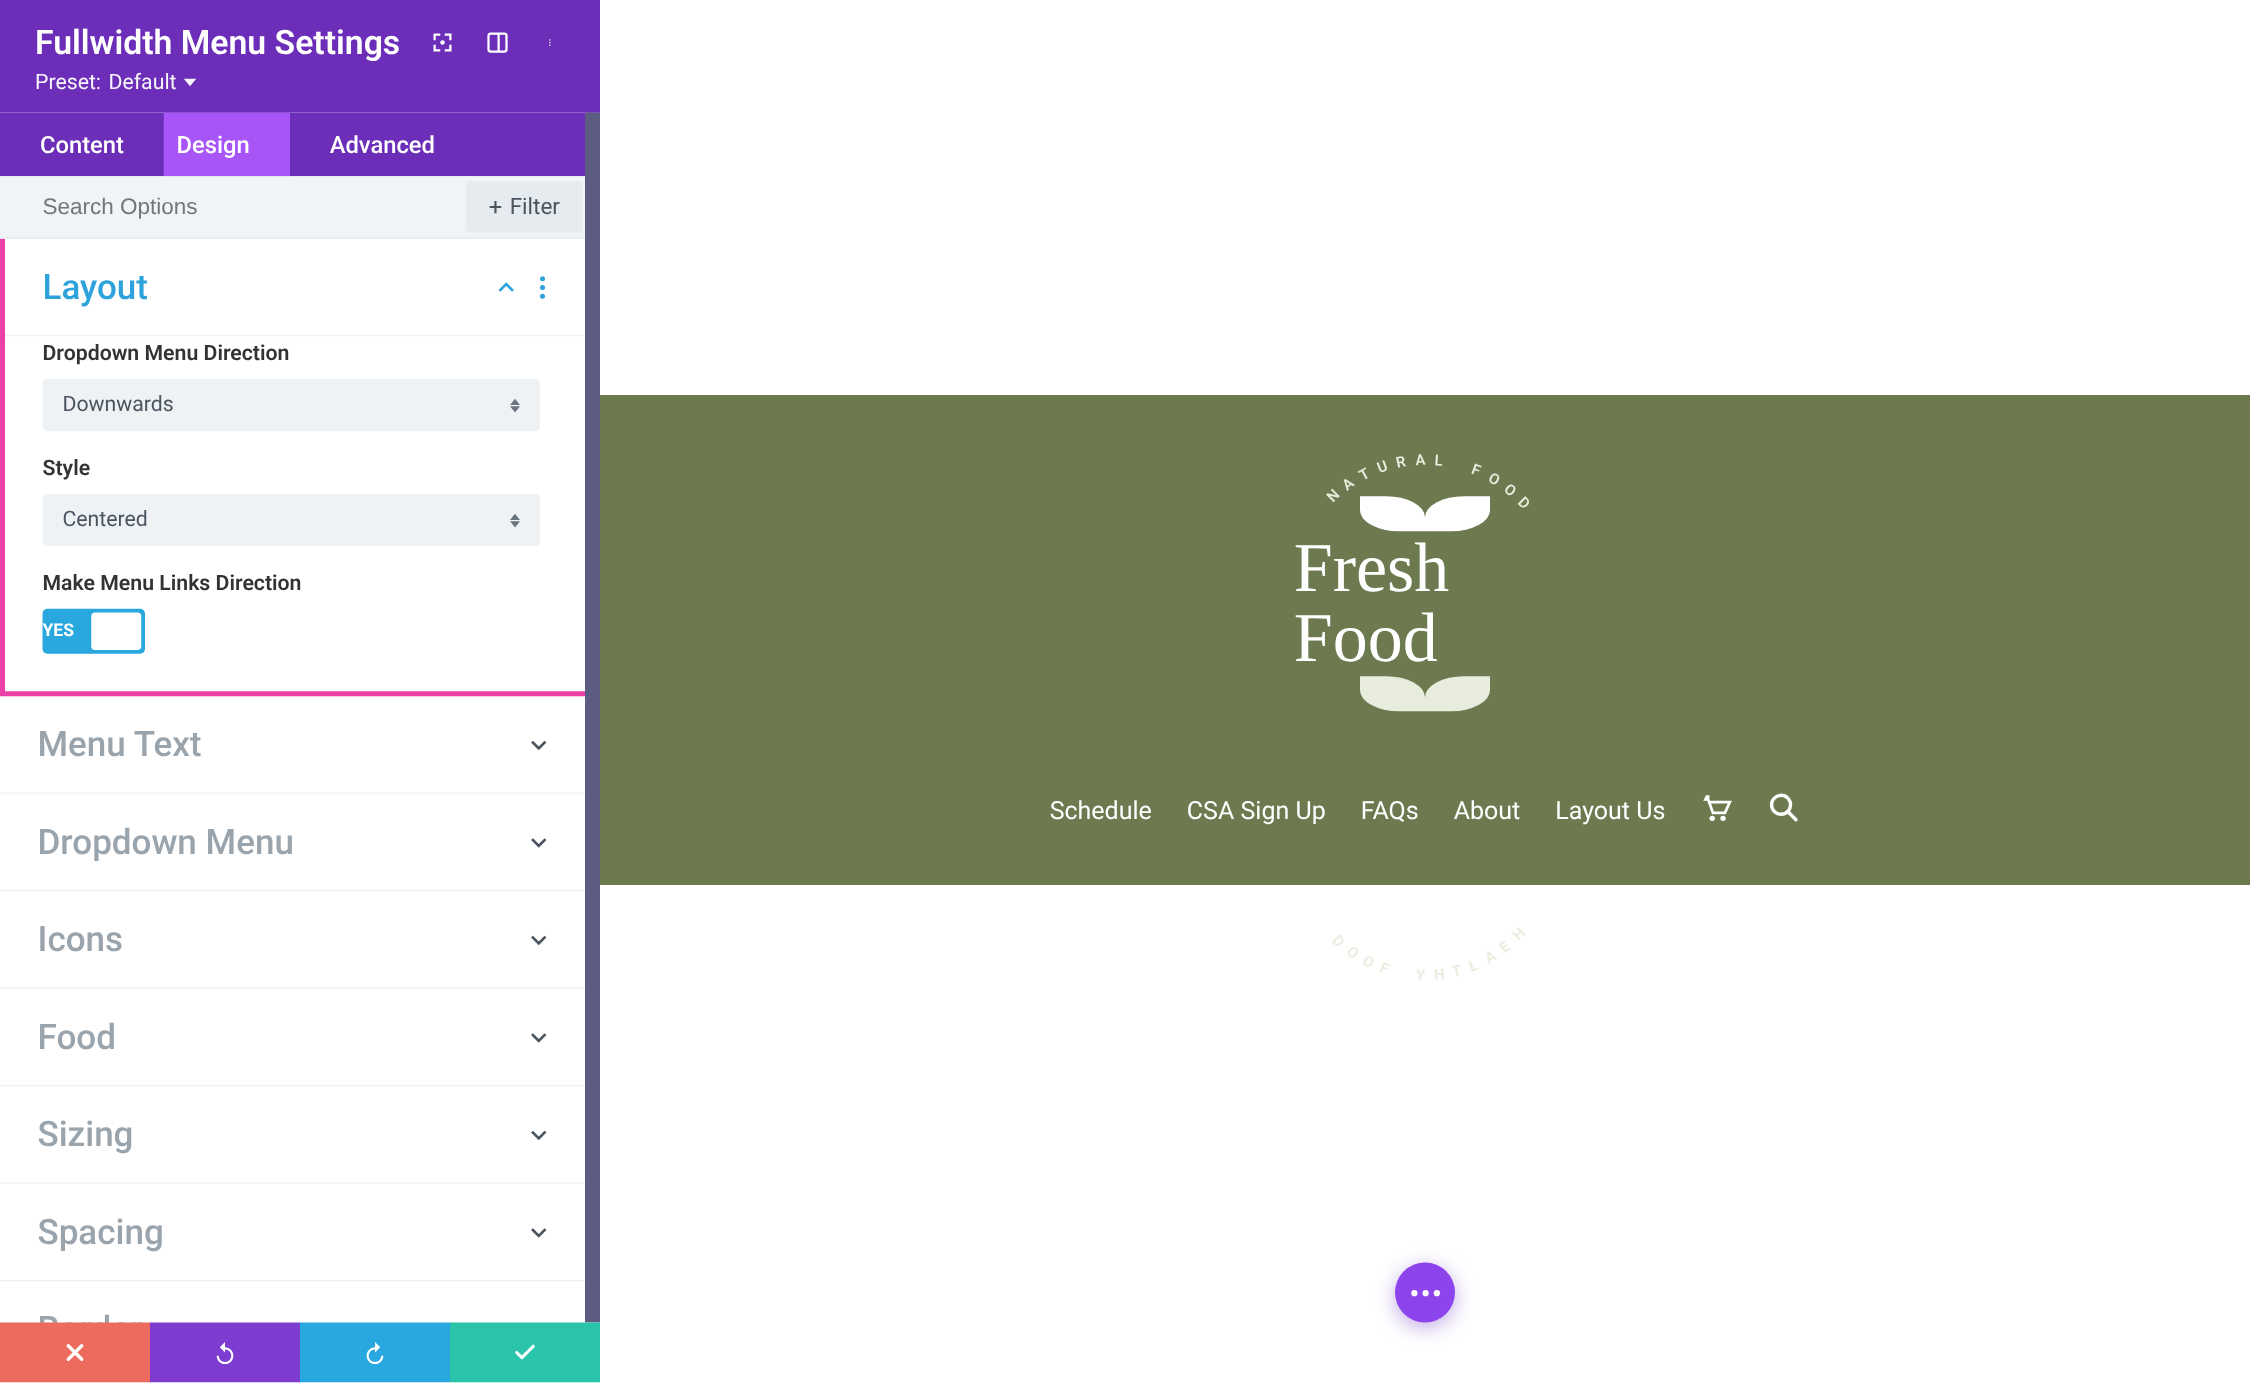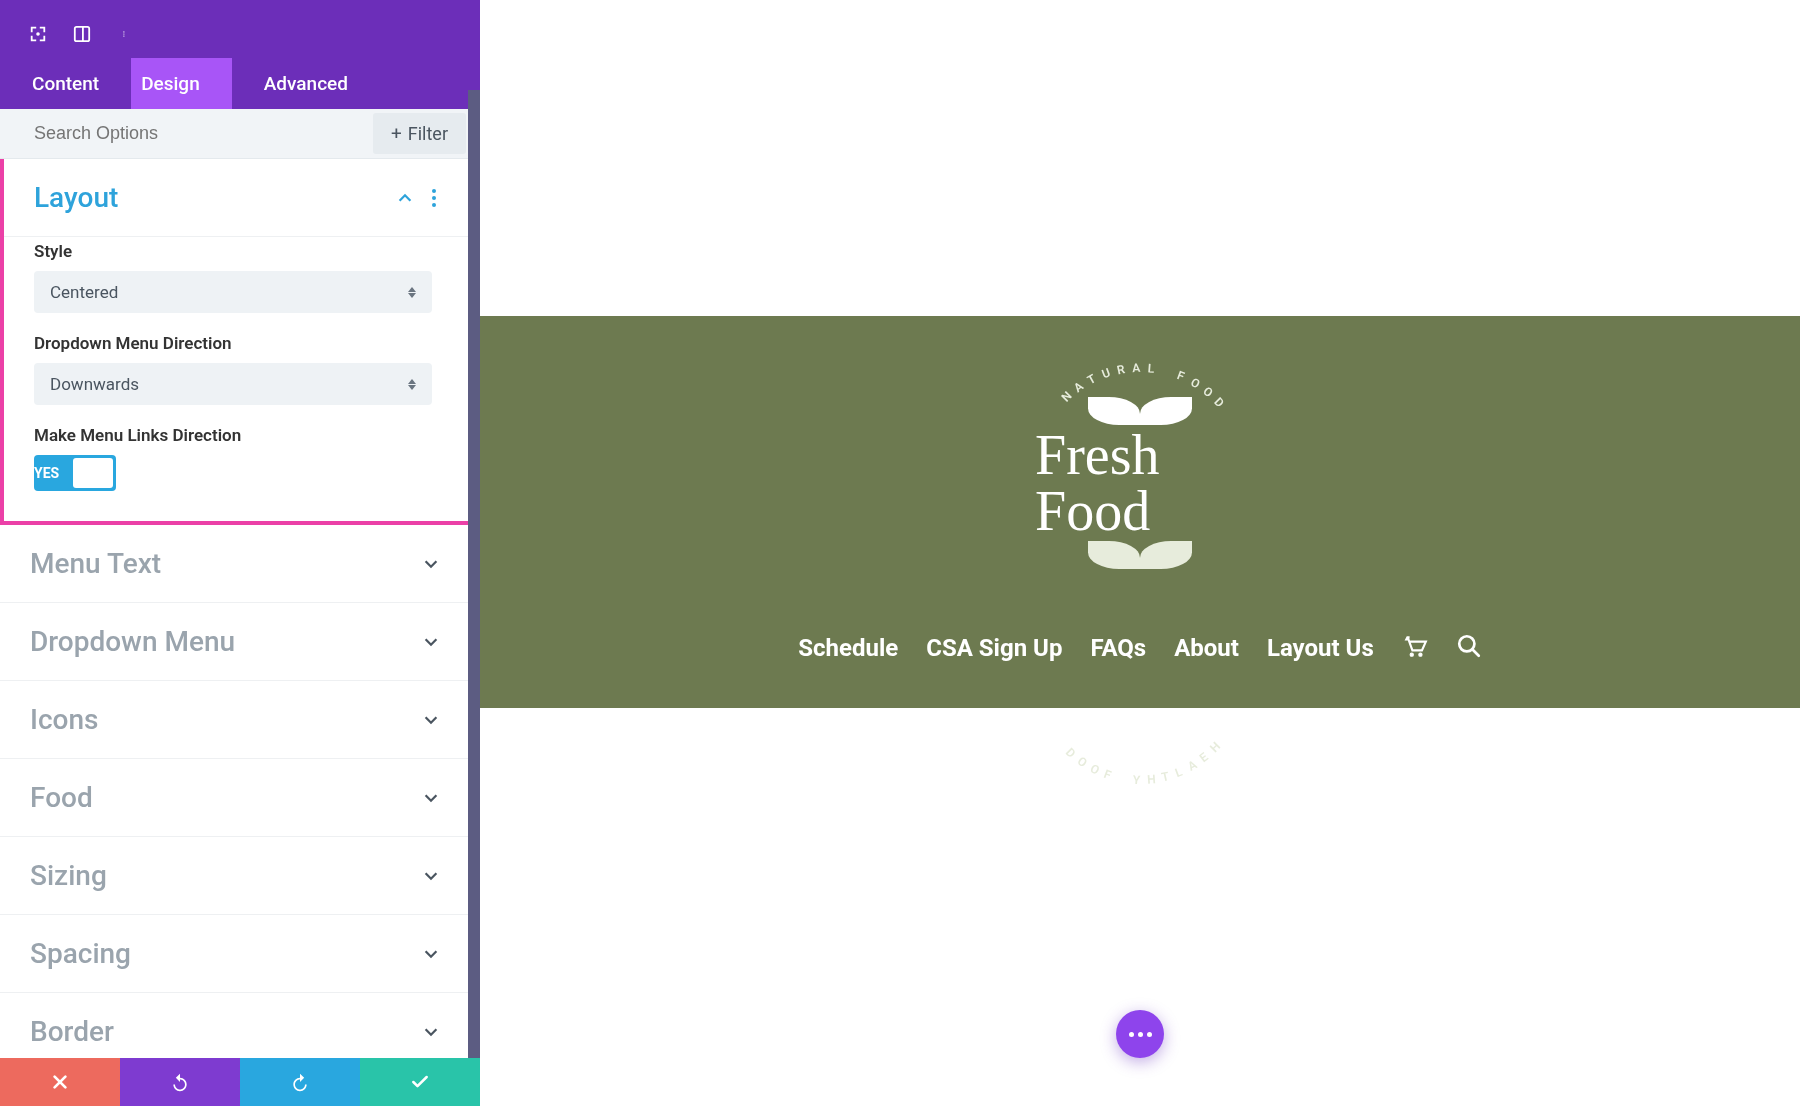--- a/index.html
+++ b/index.html
@@ -112,21 +112,21 @@
   .arc-bottom span { transform-origin: 0 -95px; top: auto; bottom: 0; }
   .leaf-pair { display: flex; gap: 0; position: relative; }
   .leaf { width: 52px; height: 28px; background: #fff; border-radius: 0 60% 0 60%; }
   .leaf.r { transform: scaleX(-1); }
   .leaf-pair.bot .leaf { background: #e7ecdc; }
   .brand {
     font-family: "Brush Script MT", "Segoe Script", cursive; font-size: 56px; color: #fff;
     line-height: 1; margin: 2px 0;
   }
   .nav { display: flex; gap: 28px; align-items: center; }
-  .nav a { color: #fff; font-size: 24px; font-weight: 700; cursor: pointer; }
+  .nav a { color: #fff; font-size: 20px; font-weight: 400; cursor: pointer; }
   .nav .cart-icon svg, .nav .search-icon svg { fill: #fff; stroke: #fff; }
 
   .fab {
     position: absolute; bottom: 48px; left: 50%; transform: translateX(-50%);
     width: 48px; height: 48px; background: #8e44ec; border-radius: 50%;
     display: flex; align-items: center; justify-content: center; gap: 4px;
     box-shadow: 0 4px 16px rgba(100,44,190,.4);
     cursor: pointer;
   }
   .fab span { width: 5px; height: 5px; background: #fff; border-radius: 50%; }
@@ -134,20 +134,28 @@
   
   .collapsed-list .section-head { border-bottom: 1px solid #eef0f2; }
 </style>
 </head>
 <body>
 
 <div class="panel">
   <div class="scrollbar"></div>
 
   <div class="panel-header">
+    <div class="title-wrap">
+      <h1>Fullwidth Menu Settings</h1>
+      <div class="preset">
+        <span>Preset:</span>
+        <span>Default</span>
+        <span class="caret"></span>
+      </div>
+    </div>
     <div class="header-actions">
       <div class="hicon">
         <svg viewBox="0 0 20 20" width="18" height="18">
             <path d="M2 2h6v2H4v4H2V2zm16 0v6h-2V4h-4V2h6zM2 18v-6h2v4h4v2H2zm16 0h-6v-2h4v-4h2v6z"></path>
             <circle cx="10" cy="10" r="2"></circle>
           </svg>
       </div>
       <div class="hicon">
         <svg viewBox="0 0 20 20" width="18" height="18">
             <rect x="2" y="2" width="16" height="16" rx="2" fill="none" stroke="#fff" stroke-width="2"></rect>
@@ -191,33 +199,33 @@
           </span>
           <div class="dots">
               <span></span>
               <span></span>
               <span></span>
             </div>
         </div>
       </div>
       <div class="section-body">
         <div class="field">
-          <label>Style</label>
+          <label>Dropdown Menu Direction</label>
           <div class="select">
-            <span>Centered</span>
+            <span>Downwards</span>
             <span class="arrows">
                 <span class="u"></span>
                 <span class="d"></span>
               </span>
           </div>
         </div>
         <div class="field">
-          <label>Dropdown Menu Direction</label>
+          <label>Style</label>
           <div class="select">
-            <span>Downwards</span>
+            <span>Centered</span>
             <span class="arrows">
                 <span class="u"></span>
                 <span class="d"></span>
               </span>
           </div>
         </div>
         <div class="field" style="margin-bottom:4px">
           <label>Make Menu Links Direction</label>
           <div class="toggle">
             <span>YES</span>

